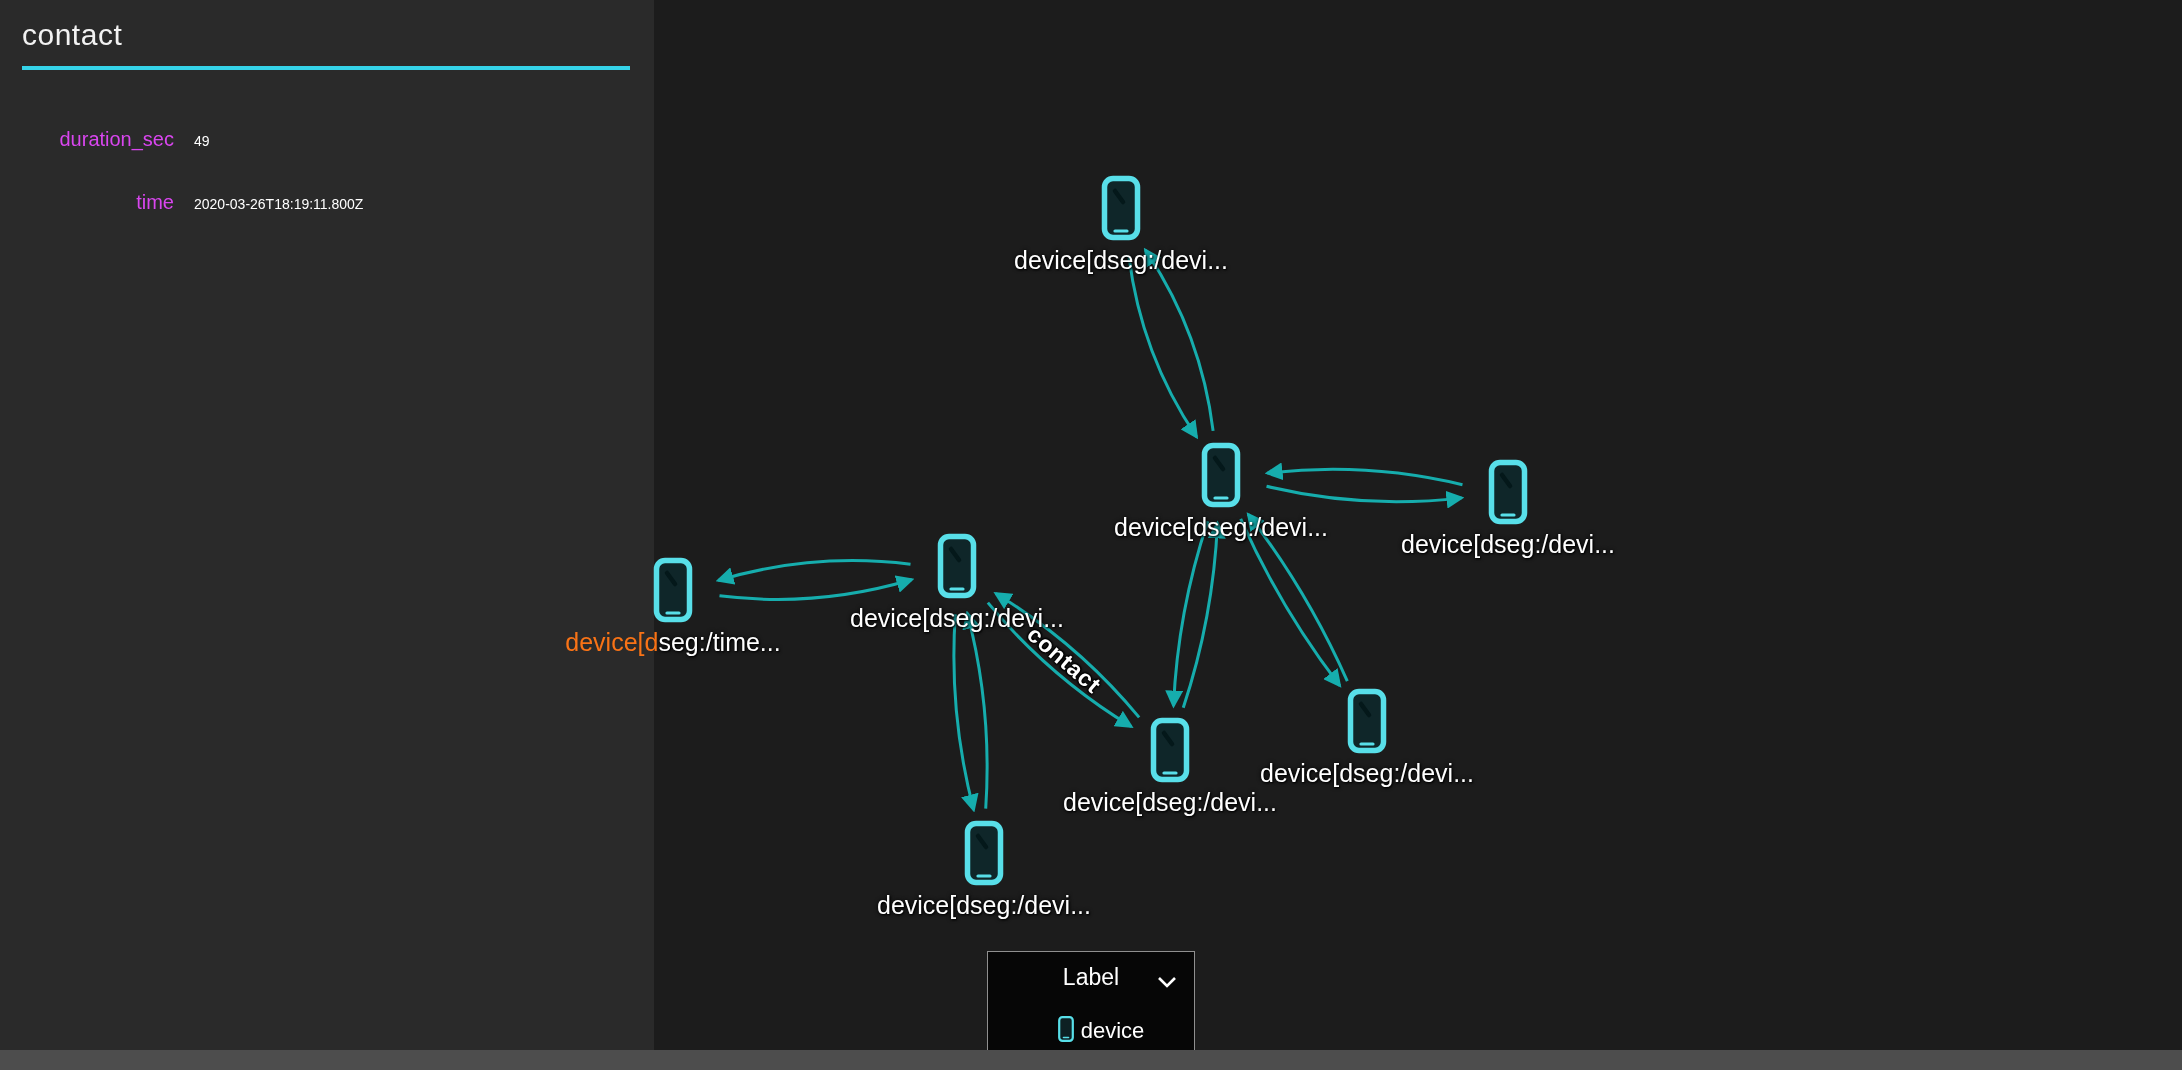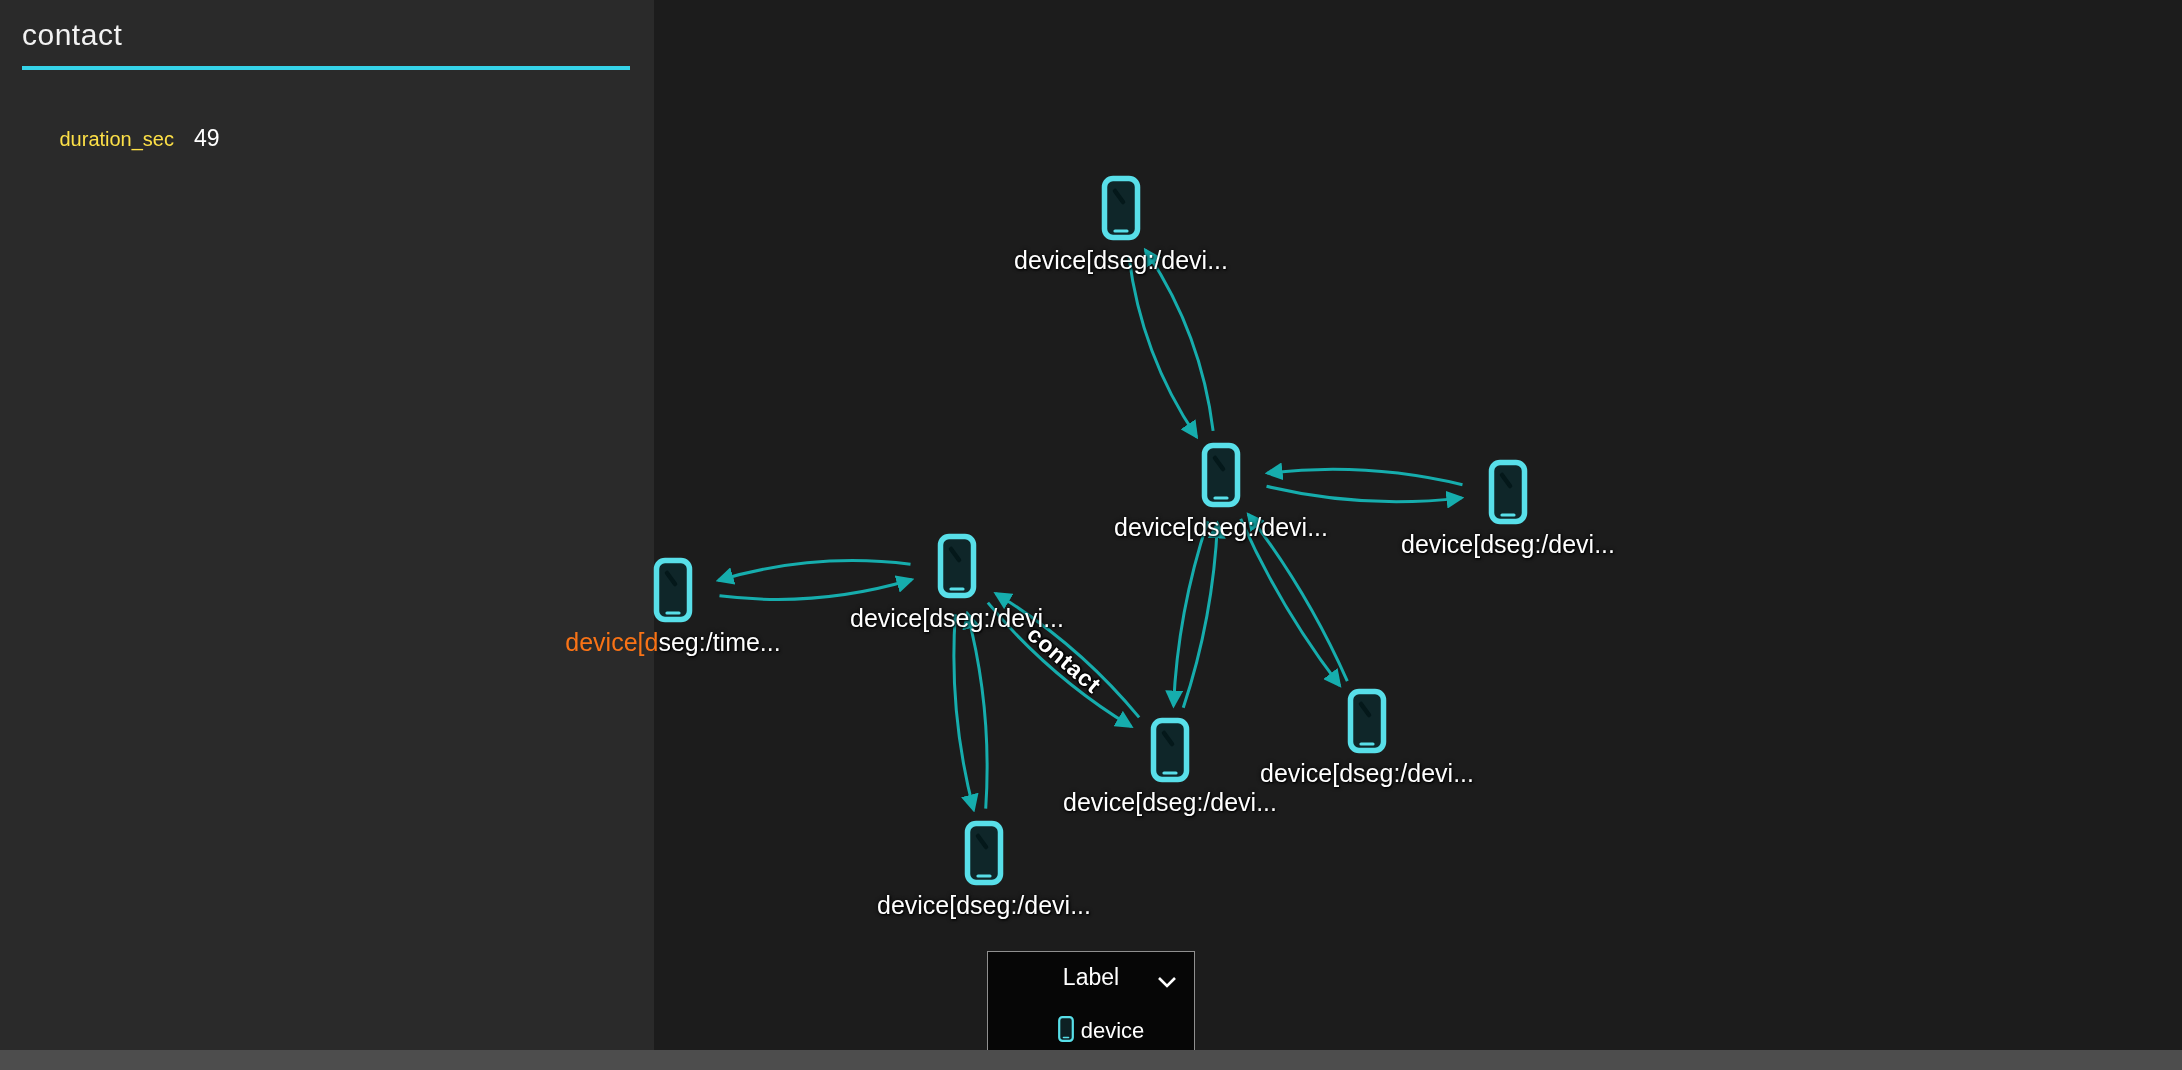--- a/index.html
+++ b/index.html
@@ -14,23 +14,23 @@
   
   .side-panel {
     position:absolute; left:0; top:0; width:654px; height:1050px;
     background:#2a2a2a; z-index:1; padding:18px 22px;
   }
   .panel-title { font-size:30px; font-weight:400; color:#f2f2f2; letter-spacing:0.5px; }
   .panel-rule { margin-top:14px; width:608px; height:4px; background:#35d3e8; border:none; }
   .field-table { margin-top:30px; display:flex; flex-direction:column; gap:12px; }
   .field-row { display:flex; align-items:baseline; }
   .field-label {
-    width:152px; text-align:right; font-size:20px; color:#fde047; flex:0 0 auto;margin-top:28px;
+    width:152px; text-align:right; font-size:20px; color:#d946ef; flex:0 0 auto;margin-top:28px;
   }
-  .field-value { margin-left:20px; font-size:23px; color:#ffffff; }
+  .field-value { margin-left:20px; font-size:14px; color:#ffffff; }
 
   
   #edge-svg { position:absolute; left:0; top:0; width:2182px; height:1070px; z-index:2; pointer-events:none; }
   #edge-svg path { pointer-events:stroke; }
   #graph-layer { position:absolute; left:0; top:0; width:2182px; height:1070px; z-index:3; pointer-events:none; }
   .gnode { position:absolute; transform:translate(-50%,-50%); pointer-events:auto; cursor:pointer; }
   .gnode-label {
     position:absolute; transform:translateX(-50%); white-space:nowrap;
     font-size:25px; color:#ffffff; pointer-events:none;
     text-shadow:0 0 4px #000, 1px 1px 2px #000;
@@ -67,20 +67,24 @@
 </head>
 <body>
 
 <div class="side-panel">
   <div class="panel-title">contact</div>
   <div class="panel-rule"></div>
   <div class="field-table">
     <div class="field-row">
       <div class="field-label">duration_sec</div>
       <div class="field-value">49</div>
+    </div>
+    <div class="field-row">
+      <div class="field-label">time</div>
+      <div class="field-value">2020-03-26T18:19:11.800Z</div>
     </div>
   </div>
 </div>
 
 <svg id="edge-svg">
   <defs>
     <marker id="arrow" viewBox="0 0 10 10" refX="8.5" refY="5" markerWidth="6" markerHeight="6" orient="auto">
       <path d="M0,0 L10,5 L0,10 z" fill="#16adad"></path>
     </marker>
   </defs>

